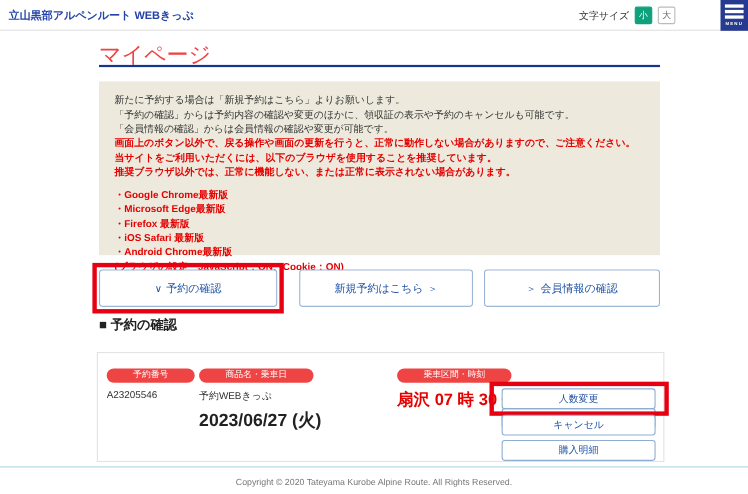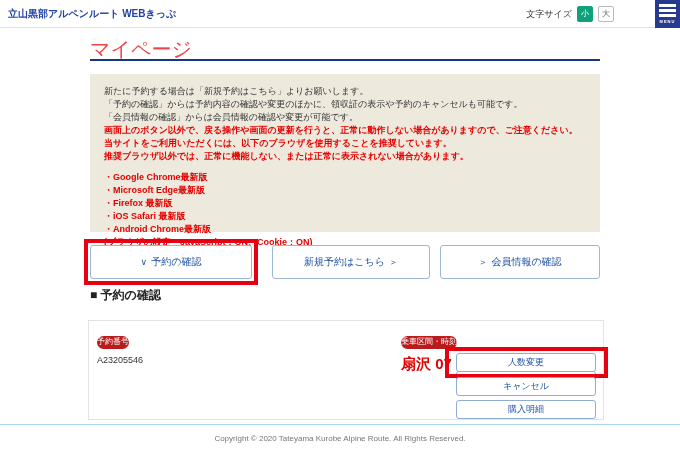--- a/index.html
+++ b/index.html
@@ -44,25 +44,25 @@
   .action-2 { left:272px; top:245px; width:158px; }
   .action-3 { left:440px; top:245px; width:160px; }
   .chev { font-size:9px; }
   .red-box-1 { position:absolute; left:84px; top:239px; width:174px; height:46px;
                border:4px solid #e60012; pointer-events:none; }
   
   .section-title { position:absolute; left:90px; top:287px; font-size:12px; font-weight:bold; color:#222; }
   
   .card { position:absolute; left:88px; top:320px; width:516px; height:100px;
           background:#fff; border:1px solid #e3e3e3; }
-  .badge { display:inline-block; background:#b91c1c; color:#fff; font-size:8px;
-           padding:2px 0; border-radius:8px; white-space:nowrap; line-height:1.1; }
+  .badge { display:inline-block; background:#ef4444; color:#fff; font-size:8px;
+           padding:2px 24px; border-radius:8px; white-space:nowrap; line-height:1.1; }
   .col1 { position:absolute; left:8px; top:9px; }
   .col2 { position:absolute; left:92px; top:9px; }
-  .col3 { position:absolute; left:272px; top:9px;margin-left:40px; }
+  .col3 { position:absolute; left:272px; top:9px; }
   .small-val { font-size:9px; color:#333; margin-top:6px; white-space:nowrap; }
   .big-date { font-size:16px; font-weight:bold; color:#222; margin-top:5px; white-space:nowrap; }
   .big-time { font-size:15px; font-weight:bold; color:#e60000; margin-top:6px; white-space:nowrap; }
   .card-buttons { position:absolute; left:367px; top:8px; width:140px; }
   .card-btn { position:absolute; left:0; width:140px; height:19px; background:#fff;
               border:1px solid #8fadd2; border-radius:3px; color:#1d50a3; font-size:9px;
               text-align:center; line-height:17px; cursor:pointer; white-space:nowrap; }
   .cb-1 { top:0;margin-top:42px; } .cb-2 { top:24px; } .cb-3 { top:48px; } .cb-4 { top:71px; }
   .red-box-2 { position:absolute; left:-11px; top:18px; width:163px; height:31px;
                border:4px solid #e60012; pointer-events:none; }
@@ -130,20 +130,25 @@
 <div class="section-title">
   <span>■</span>
   <span>予約の確認</span>
 </div>
 
 <div class="card">
   <div class="col1">
     <span class="badge">予約番号</span>
     <div class="small-val">A23205546</div>
   </div>
+  <div class="col2">
+    <span class="badge">商品名・乗車日</span>
+    <div class="small-val">予約WEBきっぷ</div>
+    <div class="big-date">2023/06/27 (火)</div>
+  </div>
   <div class="col3">
     <span class="badge">乗車区間・時刻</span>
     <div class="big-time">扇沢 07 時 30 分</div>
   </div>
   <div class="card-buttons">
     <div class="card-btn cb-1">予約詳細・QRコード表示</div>
     <div class="card-btn cb-2">人数変更</div>
     <div class="red-box-2"></div>
     <div class="card-btn cb-3">キャンセル</div>
     <div class="card-btn cb-4">購入明細</div>

